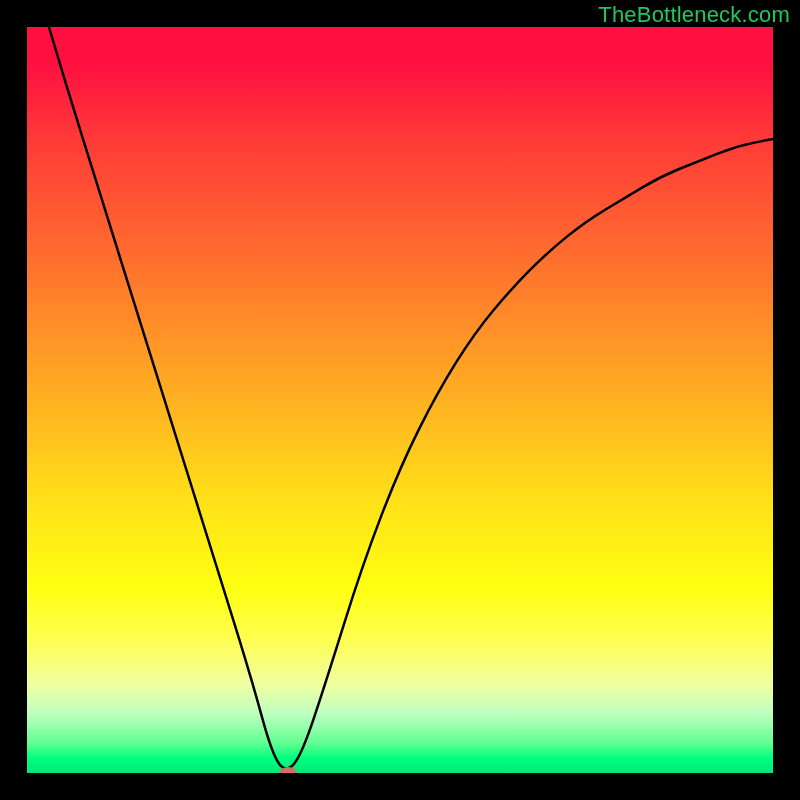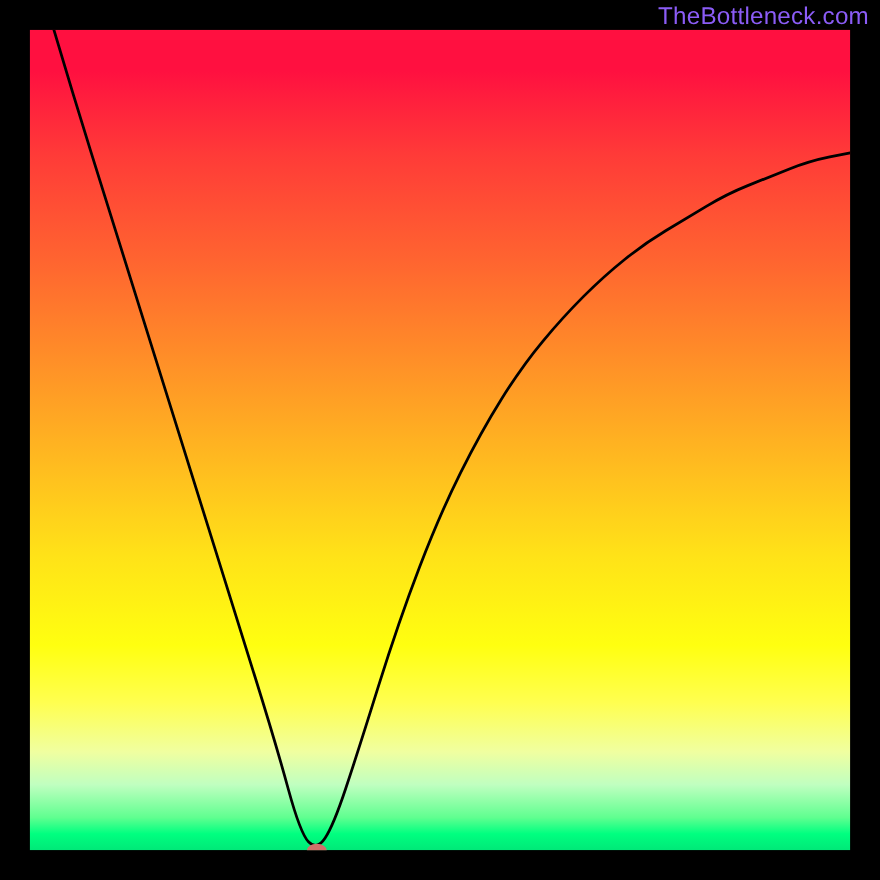--- a/index.html
+++ b/index.html
@@ -8,21 +8,21 @@
     height: 800px;
     background: #000;
     position: relative;
     overflow: hidden;
     font-family: Arial, Helvetica, sans-serif;
   }
   .watermark {
     position: absolute;
     top: 2px;
     right: 10px;
-    color: #8b5cf6;
+    color: #22c55e;
     font-size: 22px;
     font-weight: 500;
     letter-spacing: 0.2px;
     z-index: 10;
   }
   .plot-area {
     position: absolute;
     left: 27px;
     top: 27px;
     width: 746px;

